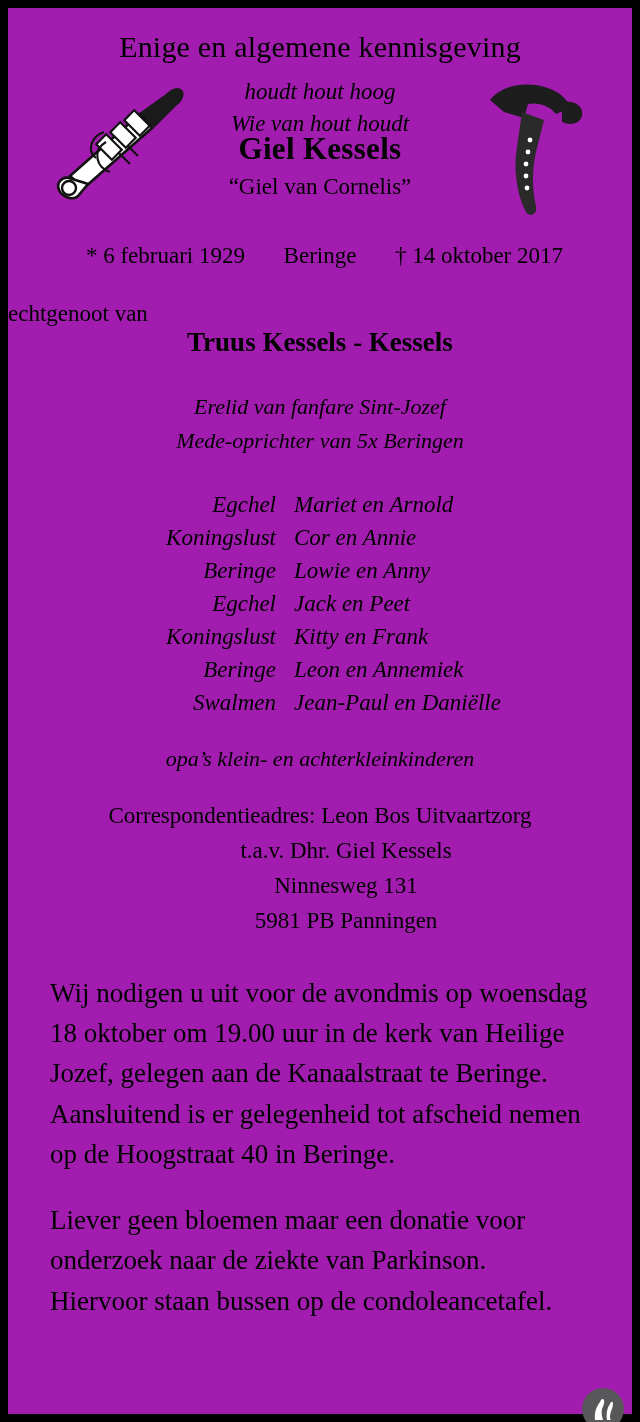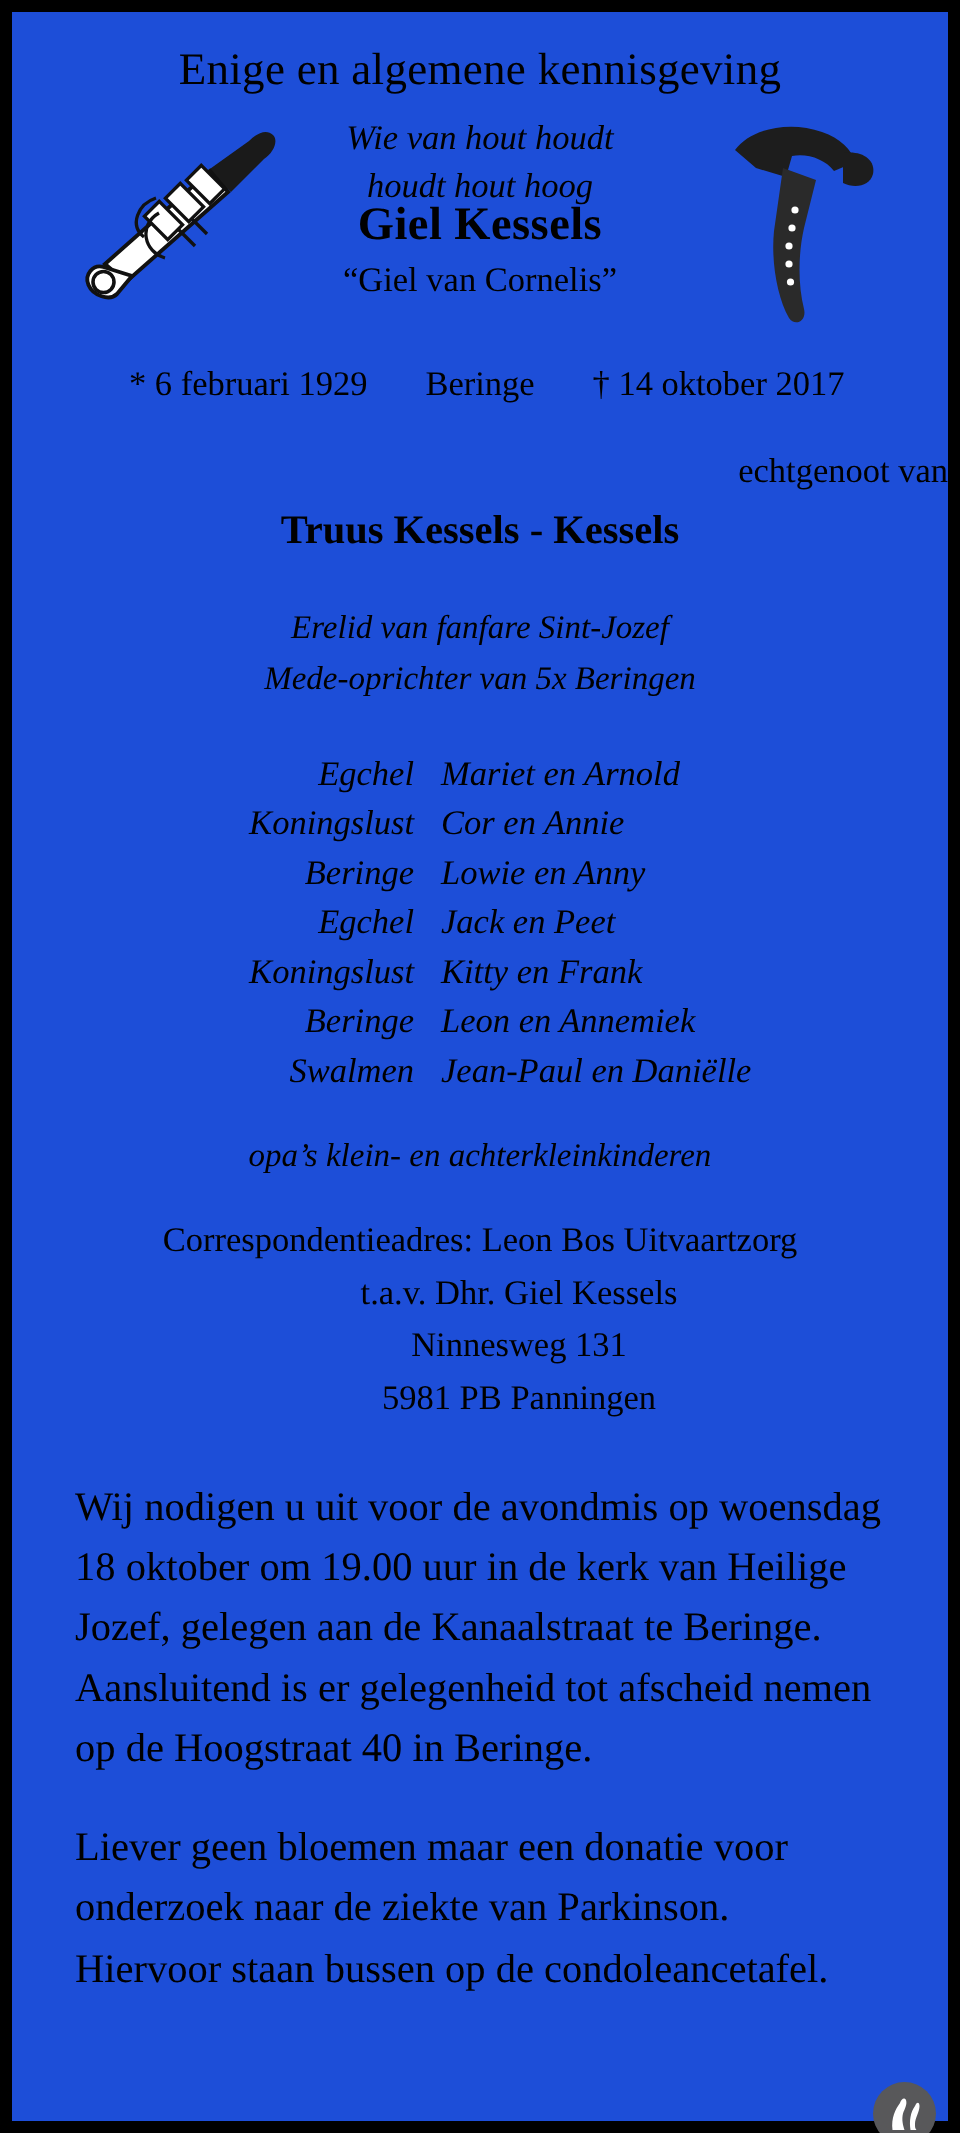--- a/index.html
+++ b/index.html
@@ -13,21 +13,21 @@
     font-family: "Liberation Serif", serif;
     color: #000000;
     overflow: hidden;
   }
   .card {
     position: absolute;
     left: 8px;
     top: 8px;
     width: 624px;
     height: 1406px;
-    background: #1d4ed8;
+    background: #a21caf;
     box-sizing: border-box;
   }
   .inner {
     position: relative;
     width: 100%;
     height: 100%;
     padding: 0;
     box-sizing: border-box;
   }
   .headline {
@@ -82,29 +82,28 @@
     justify-content: center;
     align-items: baseline;
     gap: 0px;
     margin-top: 12px;
     font-size: 23px;
   }
   .dates span.birth { width: 215px; text-align: right; }
   .dates span.place { width: 150px; text-align: center; }
   .dates span.death { width: 215px; text-align: left; }
   .spouse-intro {
-    text-align: right;
+    text-align: left;
     font-size: 23px;
     margin-top: 32px;
   }
   .spouse {
     text-align: center;
     font-size: 27px;
     font-weight: bold;
-    margin-top: 11px;
   }
   .honors {
     text-align: center;
     font-style: italic;
     font-size: 22px;
     line-height: 1.55;
     margin-top: 32px;
   }
   .family {
     margin-top: 30px;
@@ -192,22 +191,22 @@
             <circle cx="56" cy="62" r="2.4"></circle>
             <circle cx="54" cy="74" r="2.4"></circle>
             <circle cx="52" cy="86" r="2.4"></circle>
             <circle cx="52" cy="98" r="2.4"></circle>
             <circle cx="53" cy="110" r="2.4"></circle>
           </g>
         </g>
       </svg>
 
       <div class="motto">
+        <div>houdt hout hoog</div>
         <div>Wie van hout houdt</div>
-        <div>houdt hout hoog</div>
       </div>
 
       <div class="name">Giel Kessels</div>
       <div class="nickname">“Giel van Cornelis”</div>
     </div>
 
     <div class="dates">
       <span class="birth">* 6 februari 1929</span>
       <span class="place">Beringe</span>
       <span class="death">† 14 oktober 2017</span>

